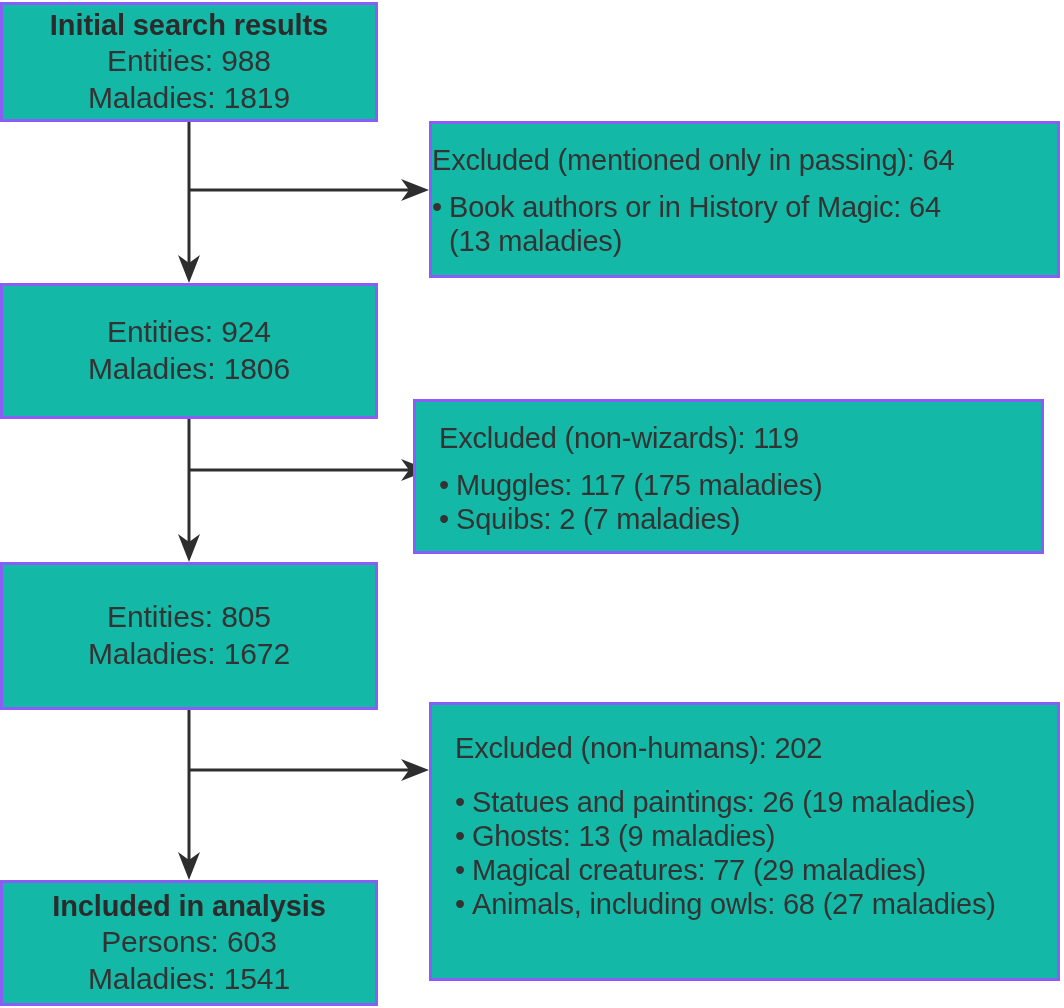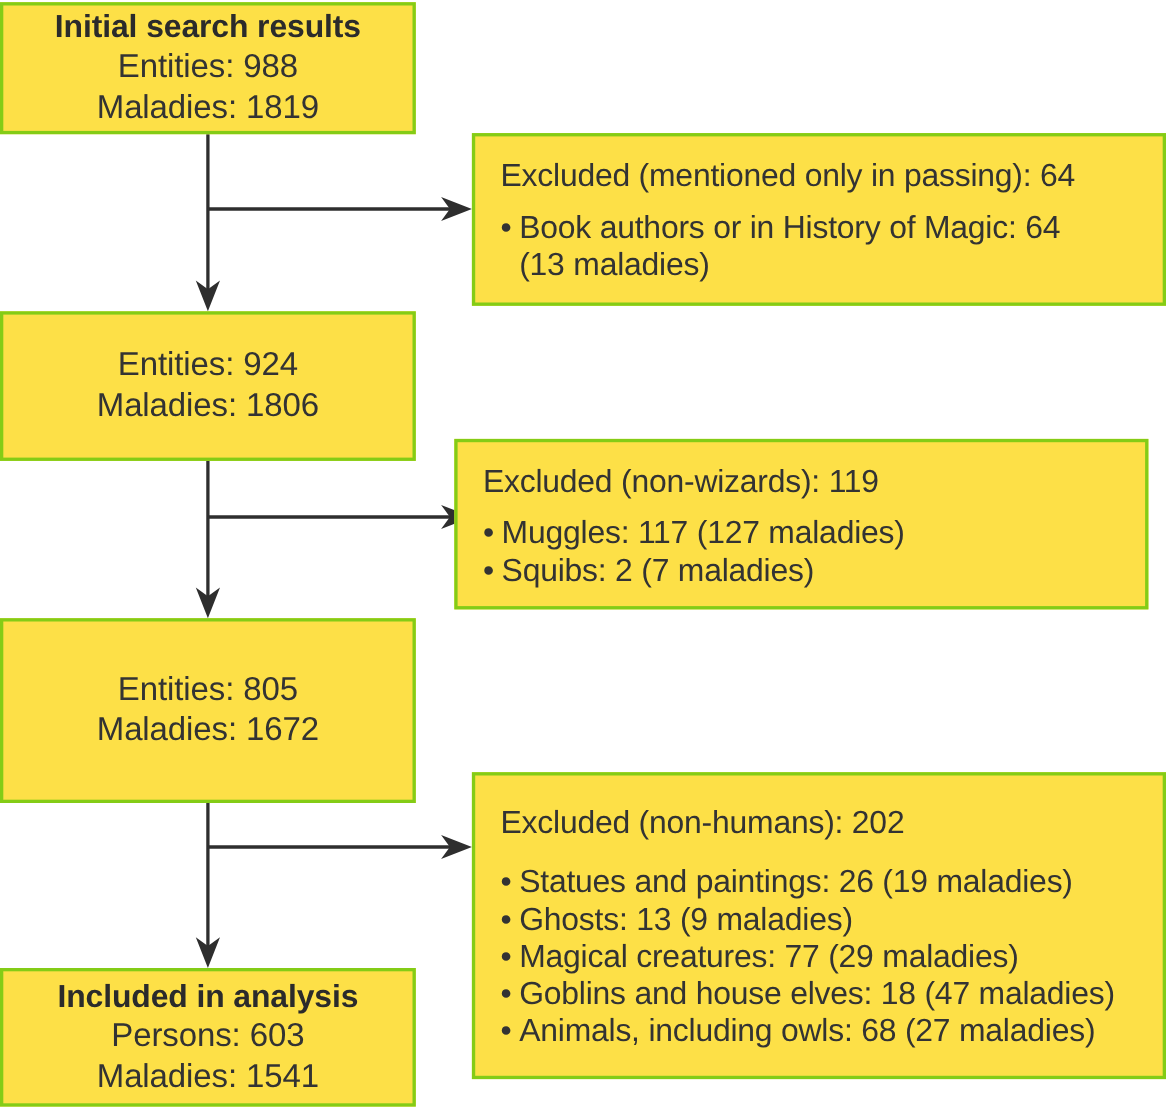--- a/index.html
+++ b/index.html
@@ -14,22 +14,22 @@
   #flow {
     position: relative;
     width: 1064px;
     height: 1008px;
     background: #ffffff;
     overflow: hidden;
   }
   .box {
     position: absolute;
     box-sizing: border-box;
-    border: 3px solid #84cc16;
-    background: #fde047;
+    border: 3px solid #8b5cf6;
+    background: #14b8a6;
   }
   .box-center {
     display: flex;
     flex-direction: column;
     align-items: center;
     justify-content: center;
     text-align: center;
   }
   .box-left {
     display: flex;
@@ -150,67 +150,64 @@
     <div class="line-title">Initial search results</div>
     <div class="line-plain">Entities: 988</div>
     <div class="line-plain">Maladies: 1819</div>
   </div>
 
   <div class="box box-center" style="left:0px; top:283px; width:378px; height:136px;">
     <div class="line-plain">Entities: 924</div>
     <div class="line-plain">Maladies: 1806</div>
   </div>
 
-  <div class="box box-center" style="left:0px; top:562px; width:378px; height:168px;">
+  <div class="box box-center" style="left:0px; top:562px; width:378px; height:148px;">
     <div class="line-plain">Entities: 805</div>
     <div class="line-plain">Maladies: 1672</div>
   </div>
 
   <div class="box box-center" style="left:0px; top:880px; width:378px; height:126px;">
     <div class="line-title">Included in analysis</div>
     <div class="line-plain">Persons: 603</div>
     <div class="line-plain">Maladies: 1541</div>
   </div>
 
-  <div class="box box-left" style="left:429px; top:121px; width:631px; height:157px; padding-left:23px; padding-right:14px; justify-content:flex-start; padding-top:19px;">
+  <div class="box box-left" style="left:429px; top:121px; width:631px; height:157px; padding-right:14px; justify-content:flex-start; padding-top:19px;">
     <div class="ex-header">Excluded (mentioned only in passing): 64</div>
     <ul class="ex-list gap-before-list">
       <li class="ex-item">
         <span>Book authors or in History of Magic: 64</span>
         <span class="cont">(13 maladies)</span>
       </li>
     </ul>
   </div>
 
   <div class="box box-left" style="left:413px; top:399px; width:631px; height:155px; padding-left:23px; padding-right:14px; justify-content:flex-start; padding-top:19px;">
     <div class="ex-header">Excluded (non-wizards): 119</div>
     <ul class="ex-list gap-before-list">
       <li class="ex-item">
-        <span>Muggles: 117 (127 maladies)</span>
+        <span>Muggles: 117 (175 maladies)</span>
       </li>
       <li class="ex-item">
         <span>Squibs: 2 (7 maladies)</span>
       </li>
     </ul>
   </div>
 
   <div class="box box-left" style="left:429px; top:674px; width:631px; height:279px; padding-left:23px; padding-right:14px; justify-content:flex-start; padding-top:26px;margin-top:28px;">
     <div class="ex-header">Excluded (non-humans): 202</div>
     <ul class="ex-list gap-before-list-lg">
       <li class="ex-item">
         <span>Statues and paintings: 26 (19 maladies)</span>
       </li>
       <li class="ex-item">
         <span>Ghosts: 13 (9 maladies)</span>
       </li>
       <li class="ex-item">
         <span>Magical creatures: 77 (29 maladies)</span>
       </li>
       <li class="ex-item">
-        <span>Goblins and house elves: 18 (47 maladies)</span>
-      </li>
-      <li class="ex-item">
         <span>Animals, including owls: 68 (27 maladies)</span>
       </li>
     </ul>
   </div>
 
 </div>
 
 </body></html>

